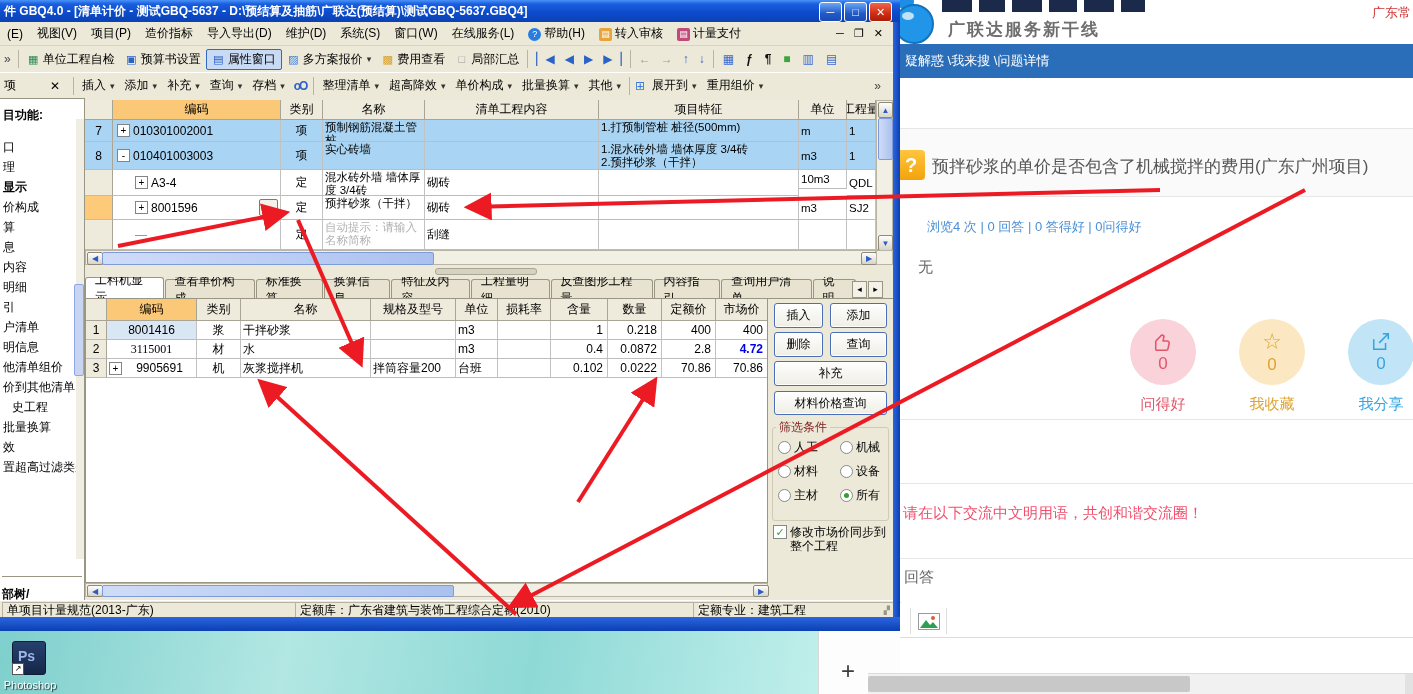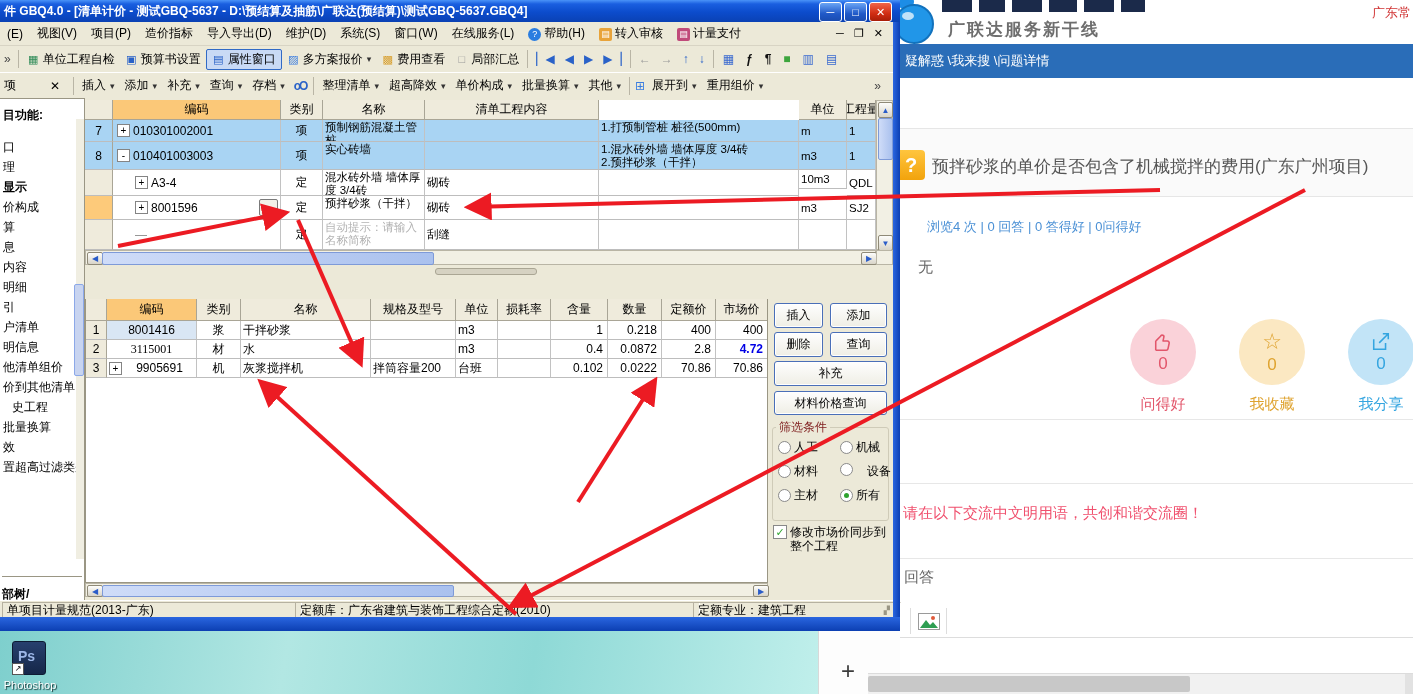--- a/index.html
+++ b/index.html
@@ -317,20 +317,21 @@
         <div style="position: absolute; right: 0px; top: 185px; width: 8px; height: 90px; background: rgb(200, 212, 240); border: 1px solid rgb(140, 168, 232); border-radius: 2px;"></div>
         <div style="position: absolute; left: 2px; top: 477px; font-size: 12px; border-top: 1px solid rgb(154, 150, 132); width: 80px; padding-top: 9px; font-weight: bold;">部树/</div>
       </div>
 
     <div id="upper-table" class="abs" style="left:85px;top:100px;width:791px;height:150px;background:#fff;overflow:hidden;">
         <div class="cell hdr" style="left: 0px; top: 0px; width: 28px; height: 20px;"></div>
         <div class="cell hdr hdr-orange" style="left: 28px; top: 0px; width: 168px; height: 20px;">编码</div>
         <div class="cell hdr" style="left: 196px; top: 0px; width: 42px; height: 20px;">类别</div>
         <div class="cell hdr" style="left: 238px; top: 0px; width: 102px; height: 20px;">名称</div>
         <div class="cell hdr" style="left: 340px; top: 0px; width: 174px; height: 20px;">清单工程内容</div>
+        <div class="cell hdr" style="left: 514px; top: 0px; width: 200px; height: 20px;">项目特征</div>
         <div class="cell hdr" style="left: 714px; top: 0px; width: 48px; height: 20px;">单位</div>
         <div class="cell hdr" style="left: 762px; top: 0px; width: 29px; height: 20px;">工程量</div>
         <div class="cell rowhdr sel" style="left: 0px; top: 20px; width: 28px; height: 22px; justify-content: center;">7</div>
         <div class="cell sel" style="left: 28px; top: 20px; width: 168px; height: 22px; padding-left: 4px;">
           <span class="expand-box">+</span>
           <span>010301002001</span>
         </div>
         <div class="cell sel" style="left: 196px; top: 20px; width: 42px; height: 22px; font-size: 11.5px; justify-content: center;">项</div>
         <div class="cell wrap2 sel" style="left: 238px; top: 20px; width: 102px; height: 22px; white-space: normal;">预制钢筋混凝土管桩</div>
         <div class="cell sel" style="left: 340px; top: 20px; width: 174px; height: 22px; font-size: 11.5px;"></div>
@@ -398,20 +399,36 @@
       <div class="sb-btn" style="left:1px;top:1px;width:14px;height:11px;">◀</div>
       <div class="sb-thumb" style="left:16px;top:1px;width:330px;height:11px;"></div>
       <div class="sb-btn" style="left:775px;top:1px;width:14px;height:11px;">▶</div>
     </div>
     <div class="abs" style="left:876px;top:250px;width:17px;height:15px;background:#f2f0e4;border:1px solid #b9b5a5;"></div>
 
     <div class="abs" style="left:85px;top:265px;width:808px;height:12px;background:#ece9d8;">
       <div style="position:absolute;left:350px;top:3px;width:100px;height:5px;background:#d6d2c2;border:1px solid #aaa694;border-radius:3px;"></div>
     </div>
 
+    <div id="tabs-row" class="abs" style="left:85px;top:277px;width:808px;height:22px;background:#ece9d8;border-bottom:1px solid #9a9684;overflow:hidden;">
+        <div style="position: absolute; left: 0px; bottom: -1px; display: flex; align-items: flex-end; width: 772px; overflow: hidden;">
+          <div class="tab active">工料机显示</div>
+          <div class="tab">查看单价构成</div>
+          <div class="tab">标准换算</div>
+          <div class="tab">换算信息</div>
+          <div class="tab">特征及内容</div>
+          <div class="tab">工程量明细</div>
+          <div class="tab">反查图形工程量</div>
+          <div class="tab">内容指引</div>
+          <div class="tab">查询用户清单</div>
+          <div class="tab">说明</div>
+        </div>
+        <div style="position: absolute; right: 26px; top: 4px; width: 13px; height: 15px; border: 1px solid rgb(154, 150, 132); background: rgb(244, 242, 232); text-align: center; font-size: 9px; line-height: 14px;">◂</div>
+        <div style="position: absolute; right: 10px; top: 4px; width: 13px; height: 15px; border: 1px solid rgb(154, 150, 132); background: rgb(244, 242, 232); text-align: center; font-size: 9px; line-height: 14px;">▸</div>
+      </div>
 
     <div class="abs" style="left:85px;top:299px;width:808px;height:298px;background:#ece9d8;">
       <div id="lower-table" class="abs" style="left:0;top:0;width:683px;height:284px;background:#fff;border:1px solid #9a9684;border-top:none;overflow:hidden;">
           <div class="cell hdr" style="left: 0px; top: 0px; width: 21px; height: 22px;"></div>
           <div class="cell hdr hdr-orange" style="left: 21px; top: 0px; width: 90px; height: 22px;">编码</div>
           <div class="cell hdr" style="left: 111px; top: 0px; width: 44px; height: 22px;">类别</div>
           <div class="cell hdr" style="left: 155px; top: 0px; width: 130px; height: 22px;">名称</div>
           <div class="cell hdr" style="left: 285px; top: 0px; width: 85px; height: 22px;">规格及型号</div>
           <div class="cell hdr" style="left: 370px; top: 0px; width: 42px; height: 22px;">单位</div>
           <div class="cell hdr" style="left: 412px; top: 0px; width: 53px; height: 22px;">损耗率</div>
@@ -481,21 +498,21 @@
             <span>人工</span>
           </div>
           <div style="position: absolute; left: 72px; top: 140px; display: flex; align-items: center; gap: 3px; font-size: 12px;">
             <span class="radio"></span>
             <span>机械</span>
           </div>
           <div style="position: absolute; left: 10px; top: 164px; display: flex; align-items: center; gap: 3px; font-size: 12px;">
             <span class="radio"></span>
             <span>材料</span>
           </div>
-          <div style="position: absolute; left: 72px; top: 164px; display: flex; align-items: flex-start; gap: 14px; font-size: 12px;">
+          <div style="position: absolute; left: 72px; top: 164px; display: flex; align-items: center; gap: 3px; font-size: 12px;">
             <span class="radio"></span>
             <span>设备</span>
           </div>
           <div style="position: absolute; left: 10px; top: 188px; display: flex; align-items: center; gap: 3px; font-size: 12px;">
             <span class="radio"></span>
             <span>主材</span>
           </div>
           <div style="position: absolute; left: 72px; top: 188px; display: flex; align-items: center; gap: 3px; font-size: 12px;">
             <span class="radio on"></span>
             <span>所有</span>

